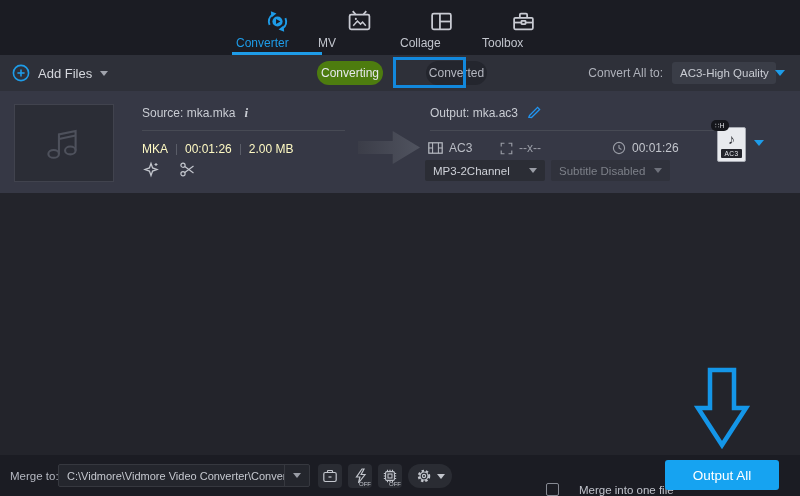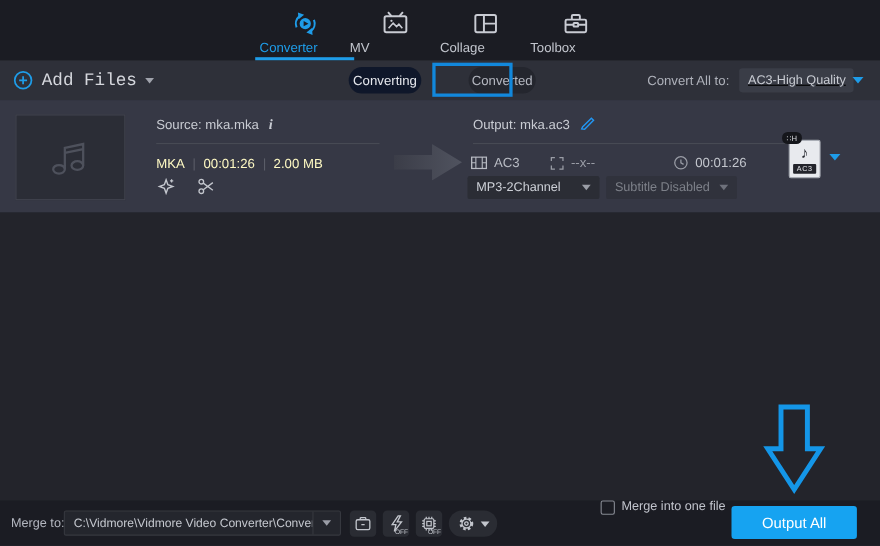--- a/index.html
+++ b/index.html
@@ -31,35 +31,35 @@
     position:absolute; bottom:0; left:50%; transform:translateX(-50%);
     width:90px; height:3px; background:#1e9ce8;
   }
 
   
   .toolbar2 { height:36px; background:#2e3039; position:relative; }
   .add-files {
     position:absolute; left:8px; top:0; height:36px;
     display:flex; align-items:center; gap:8px; padding:0 4px;
   }
-  .add-files .af-label { font-size:16px; color:#d5d7dd;font-family:Liberation Mono, monospace; }
+  .add-files .af-label { font-size:13px; color:#d5d7dd; }
   .pill {
     position:absolute; top:6px; height:24px; border-radius:12px;
     display:flex; align-items:center; justify-content:center; font-size:12px;
   }
-  .pill-converting { left:317px; width:66px; background:#0f172a; color:#e6e8ed; }
+  .pill-converting { left:317px; width:66px; background:#4d7c0f; color:#e6e8ed; }
   .pill-converted  { left:399px; width:61px; background:#24262e; color:#b4b7c0;margin-left:27px; }
   .convert-to-group {
     position:absolute; right:24px; top:0; height:36px;
     display:flex; align-items:center; gap:9px;
   }
   .convert-to-label { font-size:12px; color:#aeb1ba; }
   .profile-dd {
     width:104px; height:22px; background:#3a3d47; border-radius:3px;
-    display:flex; align-items:center; padding:0 8px; gap:6px;text-decoration:underline;
+    display:flex; align-items:center; padding:0 8px; gap:6px;
   }
   .profile-dd .dd-text { flex:1; font-size:11.5px; color:#c9ccd3; white-space:nowrap; }
 
   .caret-down {
     display:inline-block; width:0; height:0;
     border-left:4px solid transparent; border-right:4px solid transparent;
     border-top:5px solid currentColor;
   }
   .caret-down.big { border-left-width:5px; border-right-width:5px; border-top-width:6px; }
 
@@ -138,21 +138,21 @@
     position:absolute; top:9px; width:24px; height:24px; border-radius:4px;
     background:#2a2c33; color:#c3c6cd;
     display:flex; align-items:center; justify-content:center;
   }
   .tile-off { position:absolute; right:1px; bottom:1px; font-size:6px; color:#c3c6cd; letter-spacing:0; }
   .gear-pill {
     position:absolute; left:408px; top:9px; width:44px; height:24px; border-radius:12px;
     background:#2a2c33; color:#c3c6cd;
     display:flex; align-items:center; justify-content:center; gap:5px;
   }
-  .merge-group { position:absolute; left:546px; top:0; height:41px; display:flex; align-items:flex-start; gap:6px; }
+  .merge-group { position:absolute; left:546px; top:0; height:41px; display:flex; align-items:flex-end; gap:20px; }
   .checkbox { width:13px; height:13px; border:1px solid #878a93; border-radius:2px; background:transparent; }
   .merge-label { font-size:11.5px; color:#c0c3cb; }
   .convert-all-btn {
     position:absolute; left:665px; top:5px; width:114px; height:30px;
     background:#16a3f1; border-radius:3px; border:none;
     color:#ffffff; font-size:13.5px; font-family:"Liberation Sans", sans-serif;
     display:flex; align-items:center; justify-content:center;
   }
 
   

